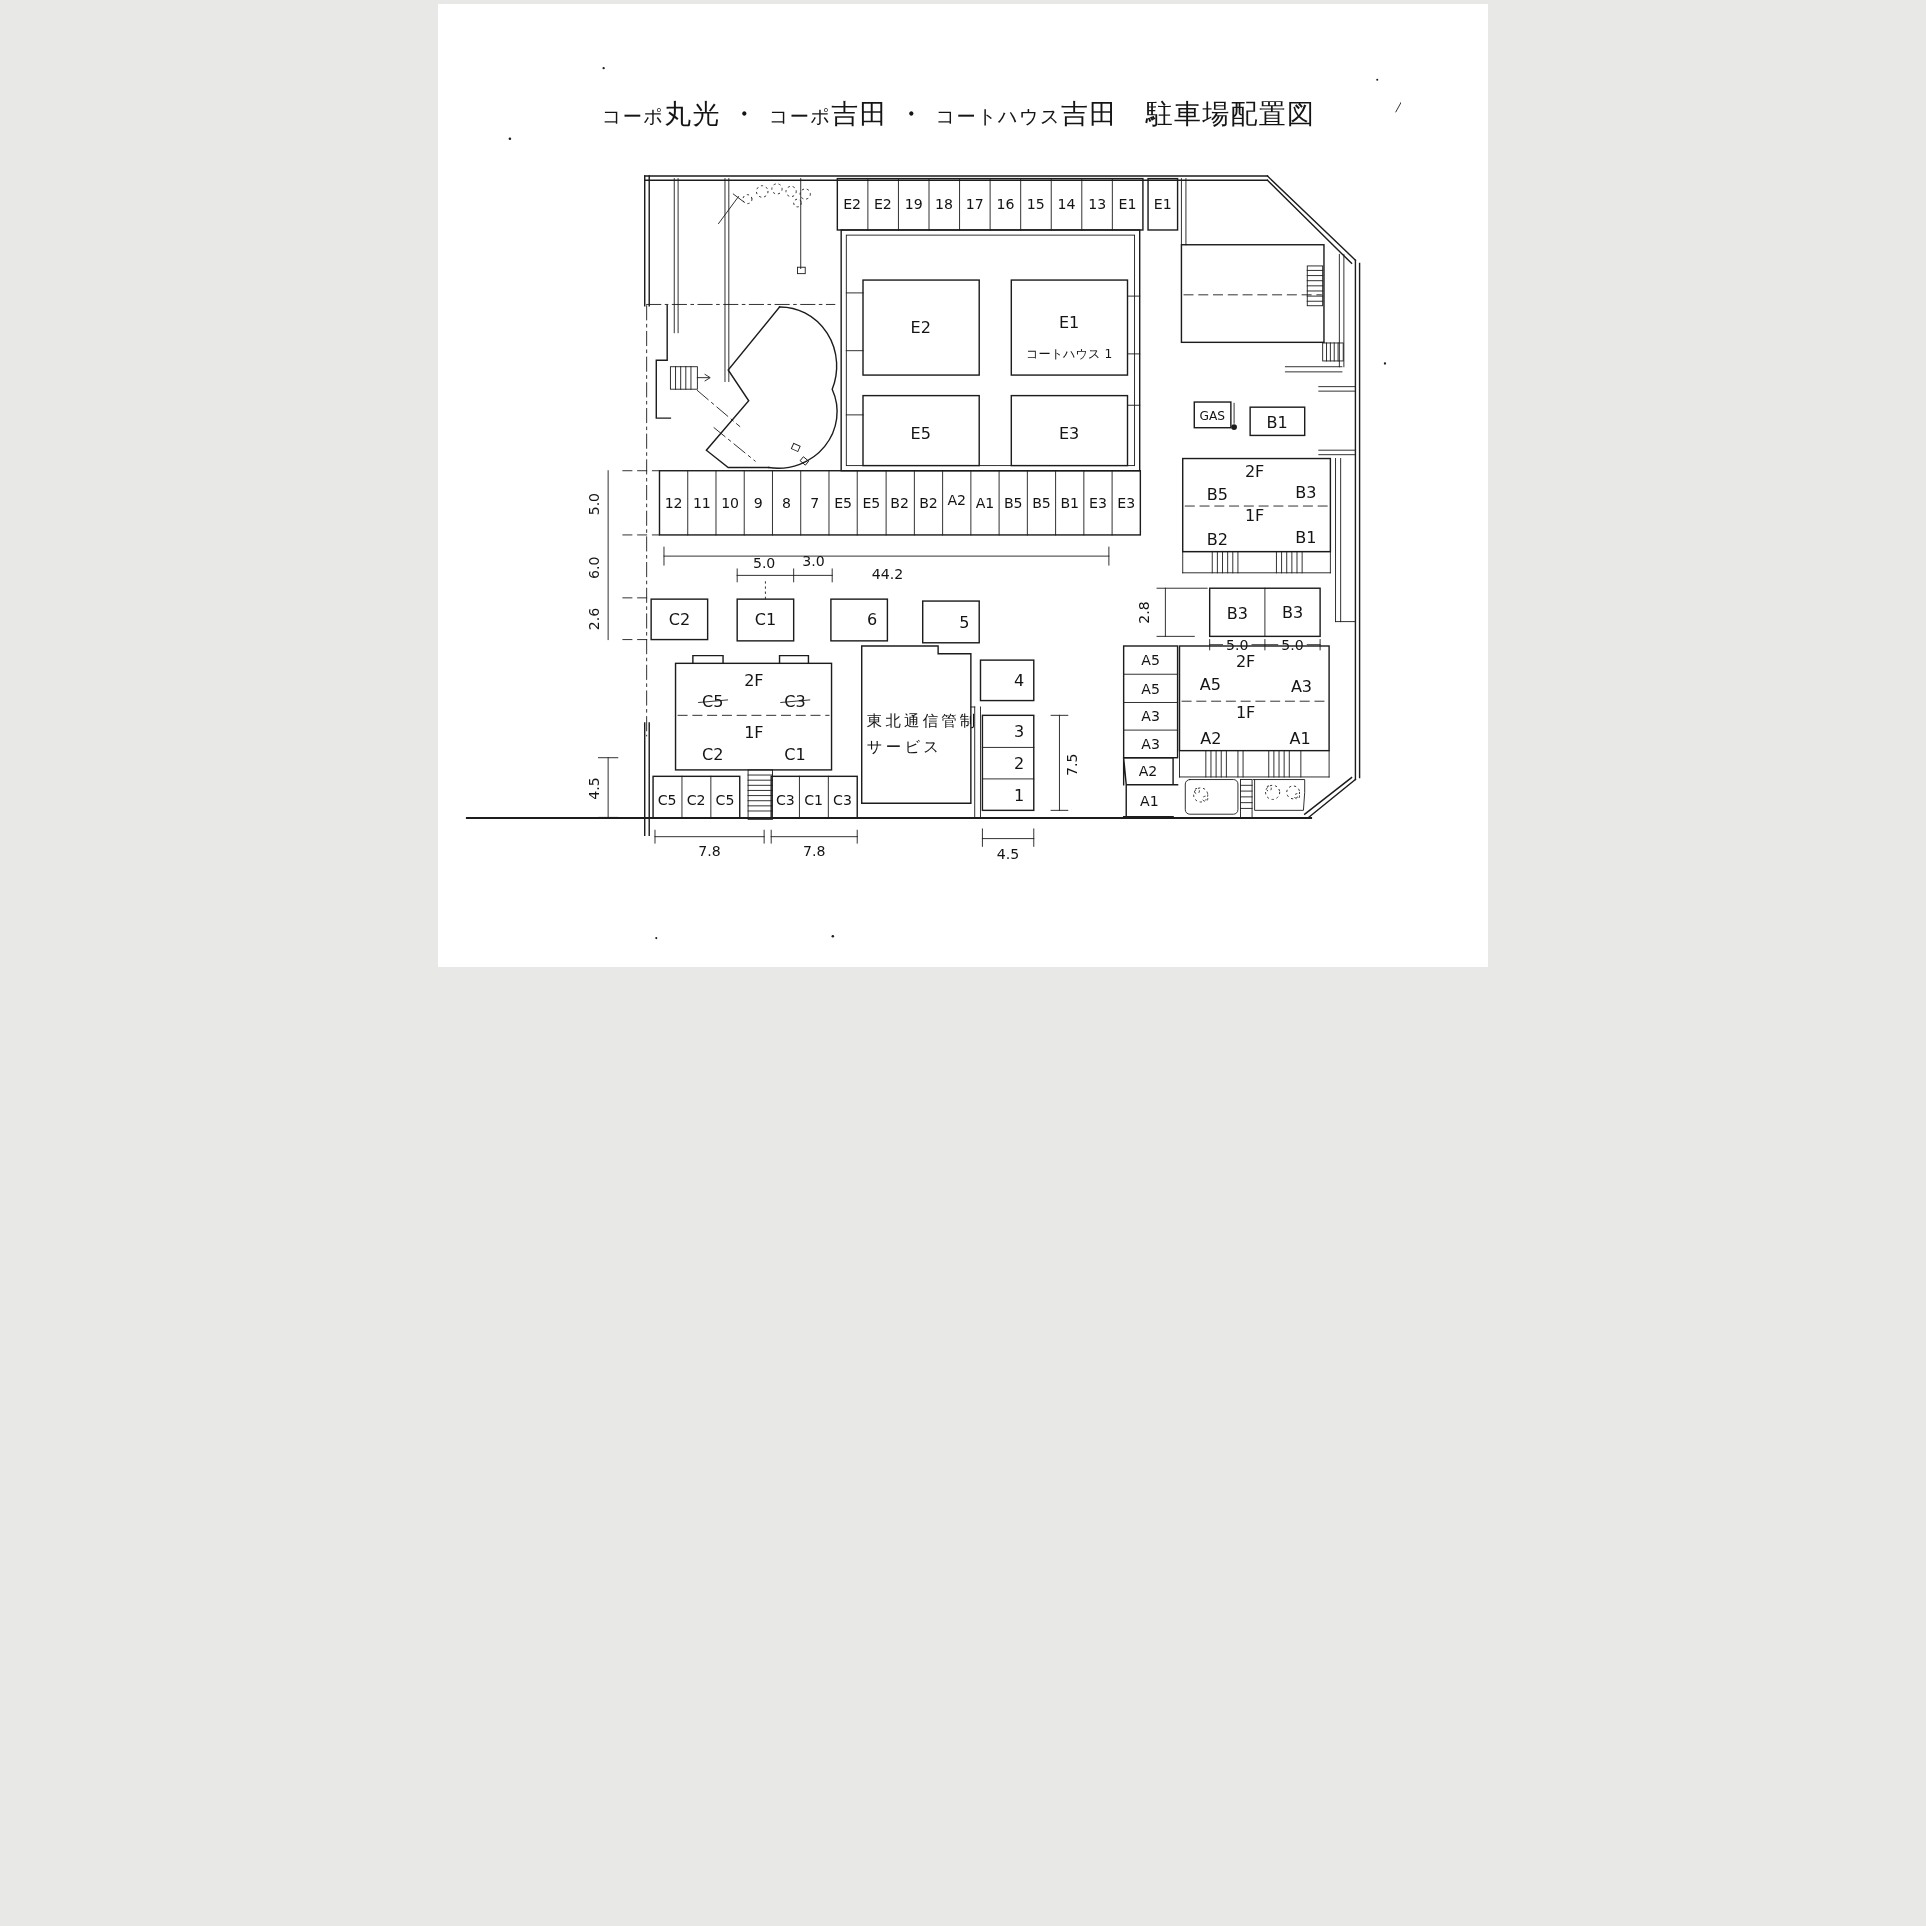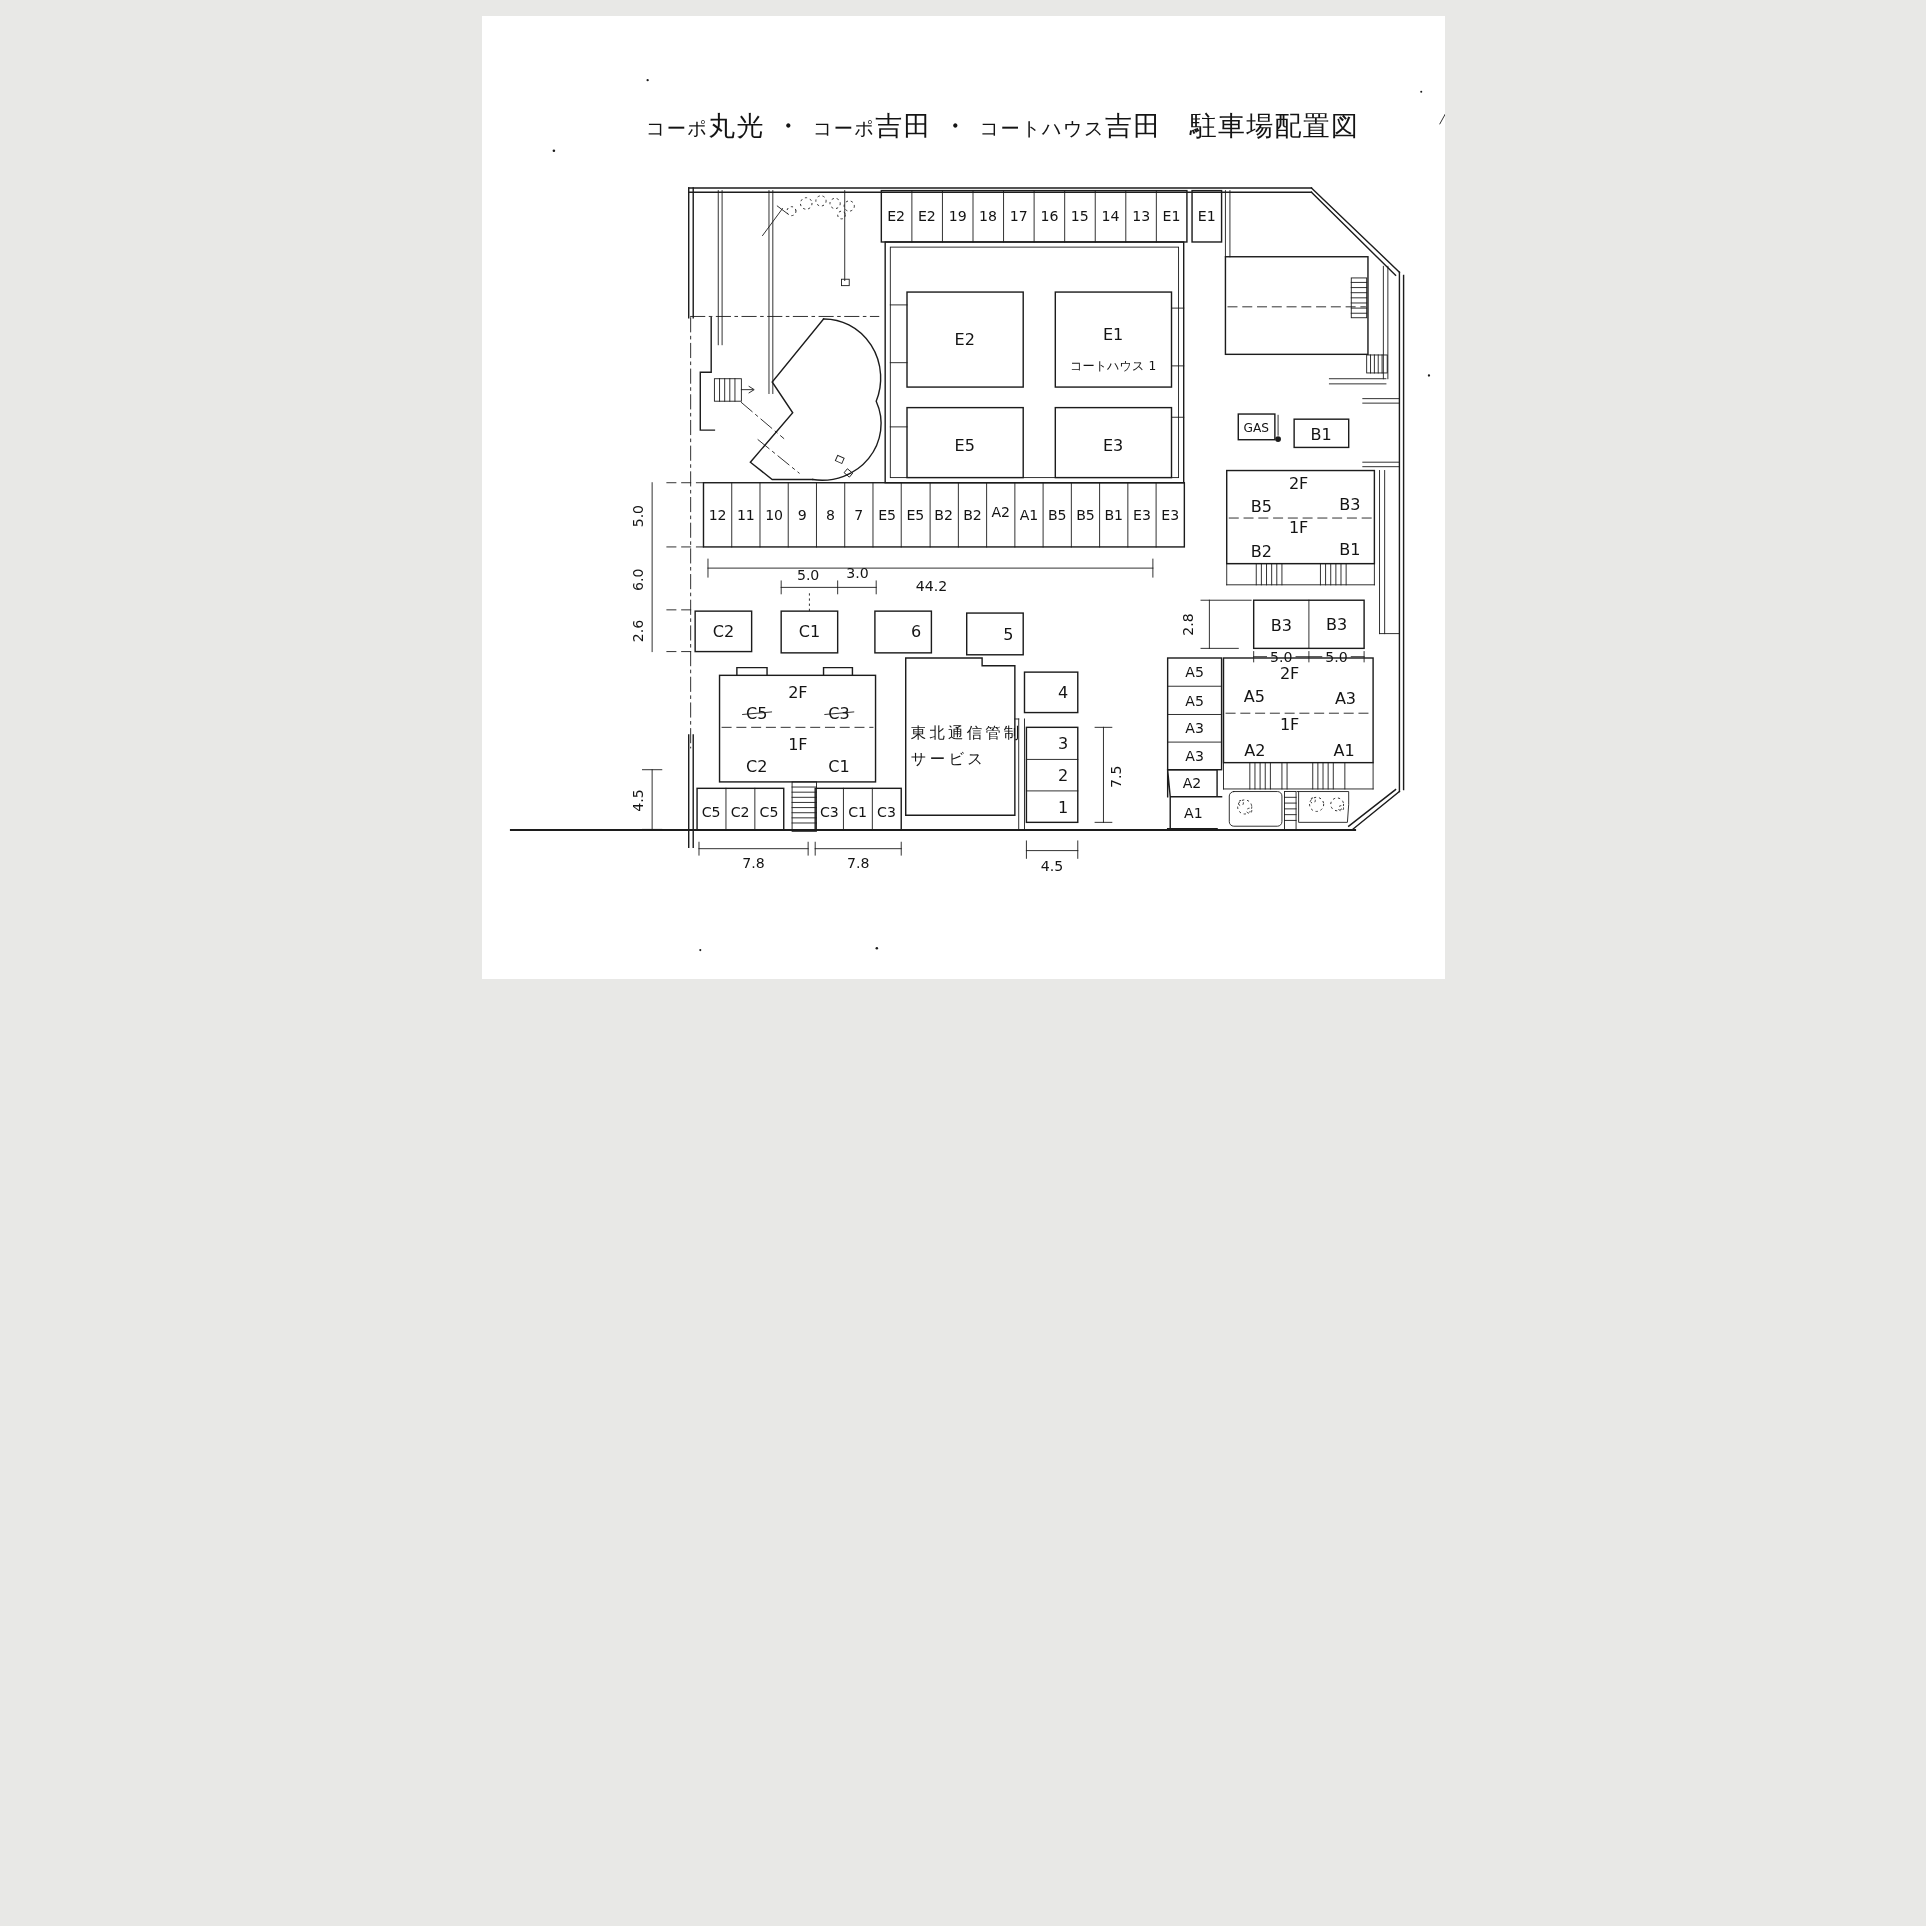--- a/index.html
+++ b/index.html
@@ -1,16 +1,16 @@
 <!DOCTYPE html>
 <html style="font-size:10.3px"><head>
 <meta charset="utf-8">
 <style>
   html,body{margin:0;padding:0;background:#e8e8e6;}
-  .page{width:963px;height:963px;margin:16px auto;background:#ffffff;position:relative;
+  .page{width:1050px;height:963px;margin:4px auto;background:#ffffff;position:relative;
         font-family:"DejaVu Sans","Liberation Sans",sans-serif;text-decoration:underline;}
   svg{display:block}
   
   .ln{stroke:#1c1c1c;fill:none;stroke-width:2.2;stroke-linecap:square}
   .thin{stroke-width:1.4}
   .thick{stroke-width:3}
   .dash{stroke-dasharray:14 9}
   .dashdot{stroke-dasharray:22 7 4 7}
   .dot{stroke-dasharray:2 6}
   text{fill:#141414;font-family:"DejaVu Sans","Liberation Sans",sans-serif;}

